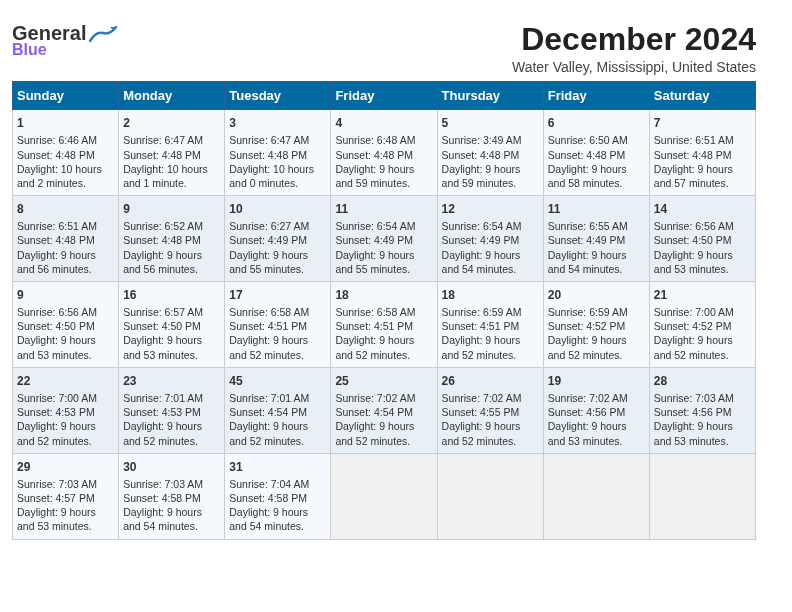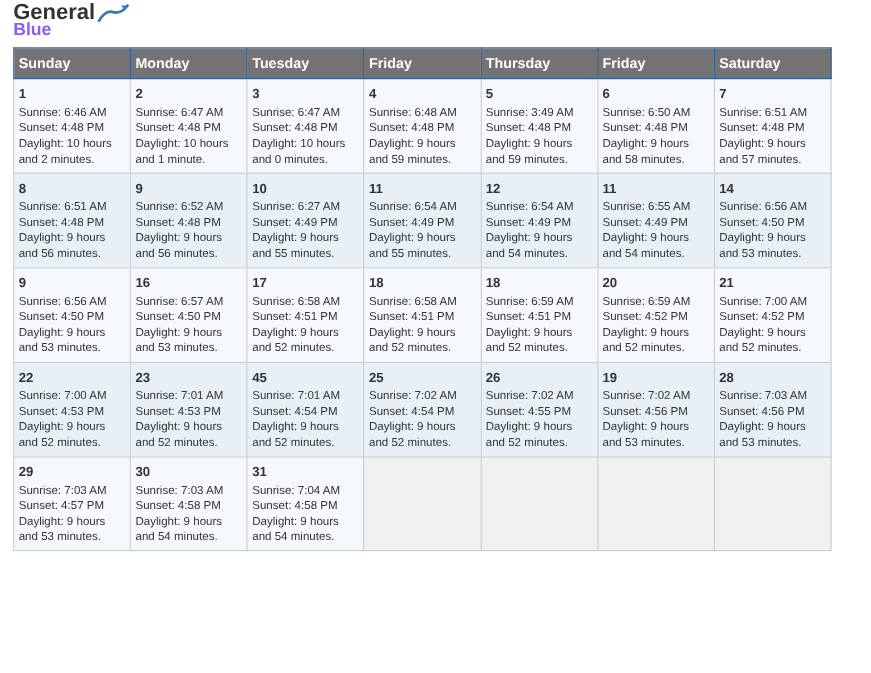--- a/index.html
+++ b/index.html
@@ -5,21 +5,21 @@
     * { box-sizing: border-box; margin: 0; padding: 0; }
     body {
       font-family: Arial, sans-serif;
       background: #fff;
       width: 792px;
       height: 612px;
       overflow: hidden;
     }
     .container {
       width: 768px;
-      padding: 0 12px 8px 12px;
+      padding: 22px 12px 8px 12px;
     }
     .header-row {
       display: flex;
       align-items: flex-start;
       justify-content: space-between;
       margin-bottom: 6px;
     }
     .logo {
       display: flex;
       flex-direction: column;
@@ -39,21 +39,21 @@
       color: #444;
       margin-top: 2px;
     }
     .calendar {
       width: 100%;
       border-collapse: collapse;
       table-layout: fixed;
       font-size: 10.5px;
     }
     .calendar thead th {
-      background: #737373;
+      background: #0369a1;
       color: #fff;
       padding: 6px 4px;
       text-align: left;
       font-size: 13px;
       font-weight: bold;
       border: 1px solid #2a5f9a;
     }
     .calendar tbody td {
       vertical-align: top;
       padding: 5px 4px;
@@ -85,20 +85,24 @@
   <div class="header-row">
     <div class="logo">
       <div style="display:flex;align-items:center;">
         <span style="font-size:20px;font-weight:bold;color:#333;">General</span>
         <svg width="30" height="22" viewBox="0 0 30 22" style="margin-left:2px;">
           <path d="M2,18 Q8,8 15,10 Q22,12 28,4" stroke="#3579b8" stroke-width="2.5" fill="none" stroke-linecap="round"></path>
           <path d="M22,4 L28,4 L26,8" fill="#3579b8"></path>
         </svg>
       </div>
       <span style="font-size:16px;font-weight:bold;color:#8b5cf6;margin-top:-4px;">Blue</span>
+    </div>
+    <div class="title-block">
+      <div class="main-title">December 2024</div>
+      <div class="subtitle">Water Valley, Mississippi, United States</div>
     </div>
   </div>
 
   <table class="calendar">
     <thead>
       <tr>
       <th>Sunday</th>
           <th>Monday</th>
           <th>Tuesday</th>
           <th>Friday</th>

